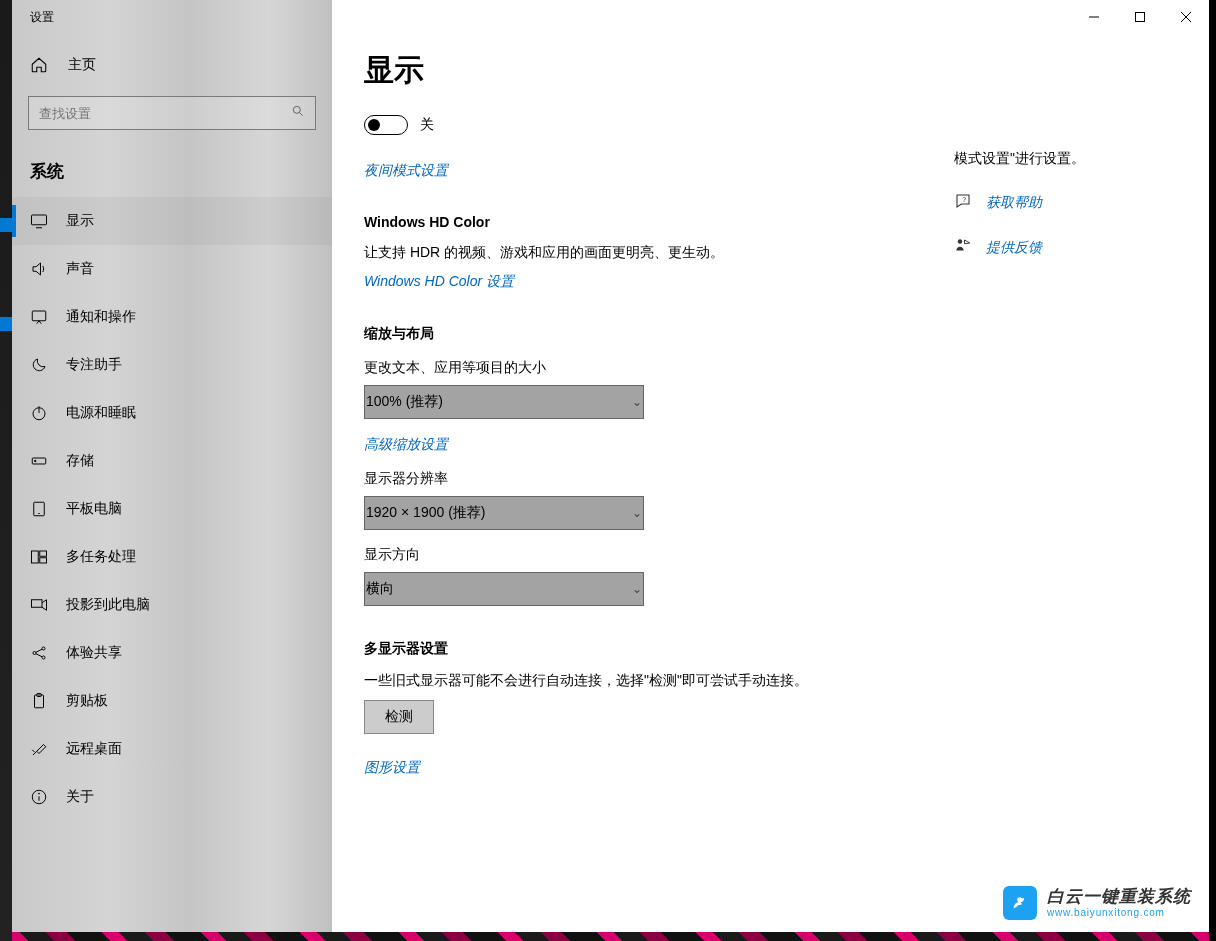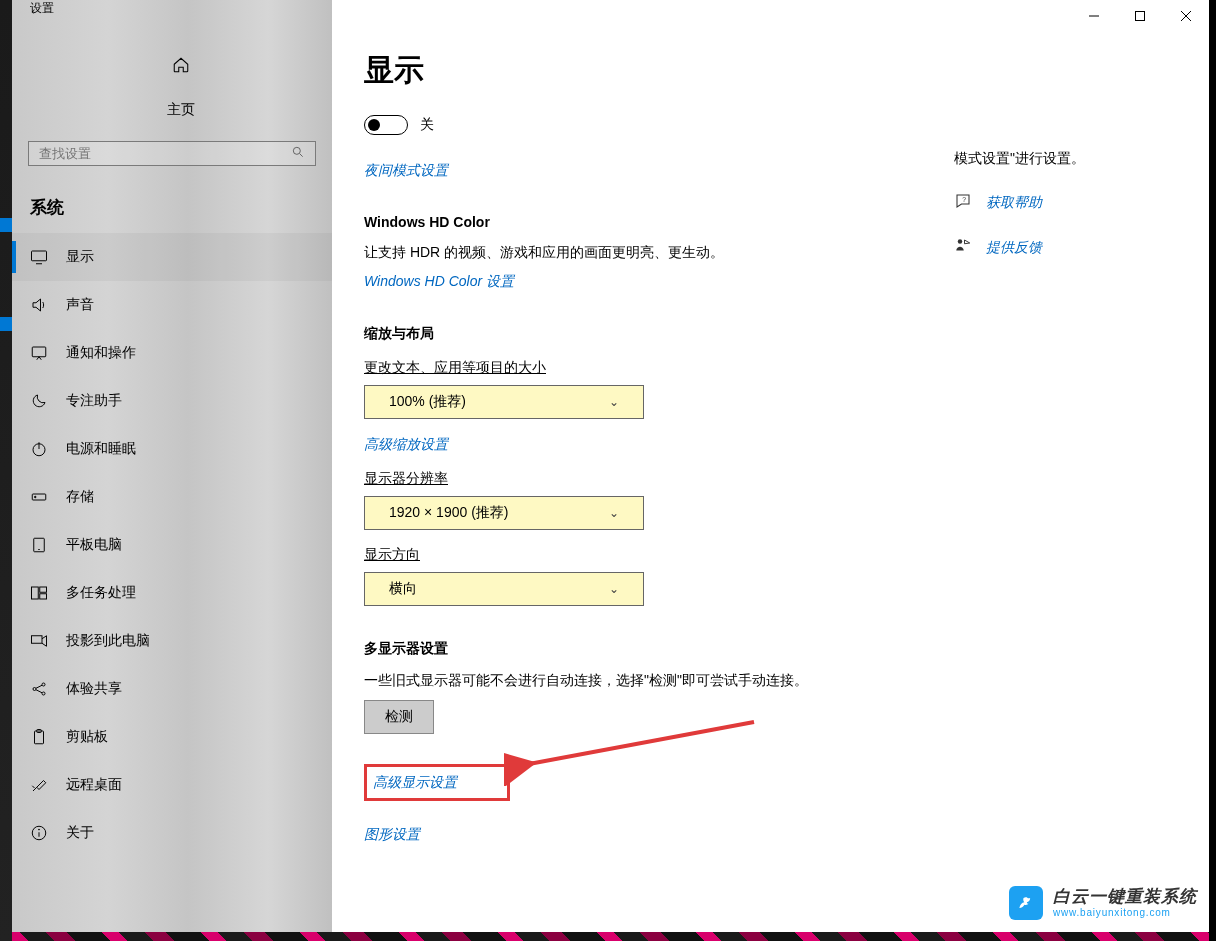--- a/index.html
+++ b/index.html
@@ -5,67 +5,67 @@
   * { box-sizing: border-box; margin: 0; padding: 0; font-family: "Microsoft YaHei", "Segoe UI", sans-serif; }
   body { width: 1216px; height: 941px; overflow: hidden; background: #000; position: relative; }
   .left-strip { position: absolute; left: 0; top: 0; width: 12px; height: 941px; background: linear-gradient(#1a1a1a,#222); }
   .left-strip .blue-dot { position:absolute; left:0; width:12px; height:14px; background:#0078d4; }
 
   .app-window { position: absolute; left: 12px; top: 0; width: 1197px; height: 932px; background: #fff; display: flex; box-shadow: 0 0 0 1px #888 inset; }
   .sidebar { width: 320px; height: 100%; background: linear-gradient(to right,#c9c9c9 0%,#d4d4d4 30%,#c5c5c5 55%,#d6d6d6 80%,#c0c0c0 100%); position: relative; }
   .main { flex: 1; height: 100%; background: #fff; position: relative; overflow: hidden; }
 
   
-  .titlebar { height: 34px; display: flex; }
+  .titlebar { height: 34px; display: flex; align-items: center; }
   .sidebar .titlebar { padding-left: 18px; font-size: 12px; color: #000; }
   .main .titlebar { position: absolute; top: 0; right: 0; display: flex; }
   .win-btn { width: 46px; height: 32px; display:flex; align-items:center; justify-content:center; font-size:12px; color:#000; cursor:pointer; }
   .win-btn svg { width:10px; height:10px; }
 
   
-  .home-row { display:flex; align-items:center; gap:27px; padding: 22px 0 8px 18px; font-size:14px;flex-direction:column; }
+  .home-row { display:flex; align-items:center; gap:20px; padding: 22px 0 8px 18px; font-size:14px; }
   .home-row svg { width:18px; height:18px; }
-  .search-box { margin: 14px 16px 0 16px; height:25px; border:1px solid #7a7a7a; background:rgba(255,255,255,0.15); display:flex; align-items:center; padding:0 10px; justify-content:space-between; }
+  .search-box { margin: 14px 16px 0 16px; height:34px; border:1px solid #7a7a7a; background:rgba(255,255,255,0.15); display:flex; align-items:center; padding:0 10px; justify-content:space-between; }
   .search-box input { border:none; background:transparent; outline:none; font-size:13px; color:#555; width:200px; }
   .section-label { margin: 30px 0 14px 18px; font-size:17px; font-weight:600; color:#000; }
   .nav-list { list-style:none; }
   .nav-item { height:48px; display:flex; align-items:center; gap:18px; padding-left:18px; font-size:14px; color:#000; cursor:pointer; position:relative; }
   .nav-item.active::before { content:""; position:absolute; left:0; top:8px; bottom:8px; width:4px; background:#0078d4; }
   .nav-item.active { background:rgba(0,0,0,0.04); }
   .nav-icon { width:18px; height:18px; display:flex; align-items:center; justify-content:center; }
   .nav-icon svg { width:18px; height:18px; stroke:#000; fill:none; stroke-width:1.3; }
 
   
   .content { position:absolute; left:32px; top:50px; right:0; bottom:0; }
   .page-title { font-size:30px; font-weight:600; margin-bottom:4px; }
   .truncated { font-size:13px; color:#222; height:16px; overflow:hidden; position:relative; top:-6px; }
   .toggle-row { display:flex; align-items:center; gap:12px; margin-top:4px; }
   .toggle { width:44px; height:20px; border:1px solid #000; border-radius:10px; position:relative; background:#fff; }
   .toggle .knob { position:absolute; left:3px; top:3px; width:12px; height:12px; border-radius:50%; background:#000; }
   .toggle-label { font-size:14px; }
   .link { color:#0067c0; font-size:14px; cursor:pointer;font-style:italic; }
   .section-h { font-size:14px; font-weight:600; margin-top:34px; margin-bottom:14px; }
   .body-text { font-size:14px; color:#000000; margin-bottom:10px; }
-  .field-label { font-size:14px; margin-top:16px; margin-bottom:8px;text-decoration:underline; }
-  .dropdown { width:280px; height:34px; border:1px solid #666; display:flex; align-items:center; justify-content:space-between; padding:0 24px; font-size:14px; cursor:pointer; background:#fef9c3; }
+  .field-label { font-size:14px; margin-top:16px; margin-bottom:8px; }
+  .dropdown { width:280px; height:34px; border:1px solid #666; display:flex; align-items:center; justify-content:space-between; padding:0 1px; font-size:14px; cursor:pointer; background:#a3a3a3; }
   .dropdown .chev { font-size:12px; color:#444; }
   .button { height:34px; padding:0 20px; border:1px solid #888; background:#ccc; font-size:14px; cursor:pointer; display:inline-flex; align-items:center; }
   .highlight-box { border:3px solid #e03a3a; padding:6px 50px 6px 6px; display:inline-block; margin-top:30px; }
 
   
   .right-col { position:absolute; left:590px; top:100px; width:250px; font-size:14px; }
   .right-link-row { display:flex; align-items:center; gap:14px; margin-top:24px; }
   .right-link-row svg { width:18px; height:18px; }
   .right-link-row .link { font-size:14px; }
 
   
   .arrow-ann { position:absolute; left:140px; top:-18px; pointer-events:none; }
 
   
-  .watermark { position:absolute; right:12px; bottom:12px; display:flex; align-items:center; gap:10px; }
+  .watermark { position:absolute; right:18px; bottom:12px; display:flex; align-items:center; gap:10px; }
   .wm-badge { width:34px; height:34px; background:#1da1f2; border-radius:6px; display:flex; align-items:center; justify-content:center; }
   .wm-badge svg { width:20px; height:20px; fill:#fff; }
   .wm-text { display:flex; flex-direction:column; line-height:1.1; }
   .wm-text .t1 { font-size:17px; font-weight:bold; color:#333; letter-spacing:1px; font-style:italic; }
   .wm-text .t2 { font-size:10px; color:#1da1f2; letter-spacing:0.8px; }
 
   
   .bottom-strip { position:absolute; left:12px; bottom:0; width:1197px; height:9px; background:repeating-linear-gradient(45deg,#d8006b 0 12px,#1a1a1a 12px 30px,#8a0040 30px 45px,#111 45px 70px); }
 </style>
 </head>
@@ -284,33 +284,20 @@
       <div class="field-label">显示方向</div>
       <div class="dropdown">
         <span>横向</span>
         <span class="chev">⌄</span>
       </div>
 
       <h2 class="section-h">多显示器设置</h2>
       <p class="body-text">一些旧式显示器可能不会进行自动连接，选择"检测"即可尝试手动连接。</p>
       <button class="button">检测</button>
 
-      <div style="position:relative">
-        <div class="highlight-box">
-          <span class="link">高级显示设置</span>
-        </div>
-        <svg class="arrow-ann" width="260" height="70">
-          <defs>
-              <marker id="ah" markerWidth="14" markerHeight="14" refX="2" refY="6" orient="auto">
-                <path d="M12 0 L0 6 L12 12 z" fill="#e03a3a"></path>
-              </marker>
-            </defs>
-          <line x1="250" y1="6" x2="25" y2="48" stroke="#e03a3a" stroke-width="4" marker-end="url(#ah)"></line>
-        </svg>
-      </div>
 
       <div style="margin-top:24px"><span class="link">图形设置</span></div>
 
       
       <div class="right-col">
         <div>模式设置"进行设置。</div>
         <div class="right-link-row">
           <span><svg viewBox="0 0 24 24" fill="none" stroke="#333" stroke-width="1.4">
                 <path d="M4 4h16v12H10l-6 4z"></path>
                 <text x="11" y="13" font-size="9" fill="#333" stroke="none">?</text>

